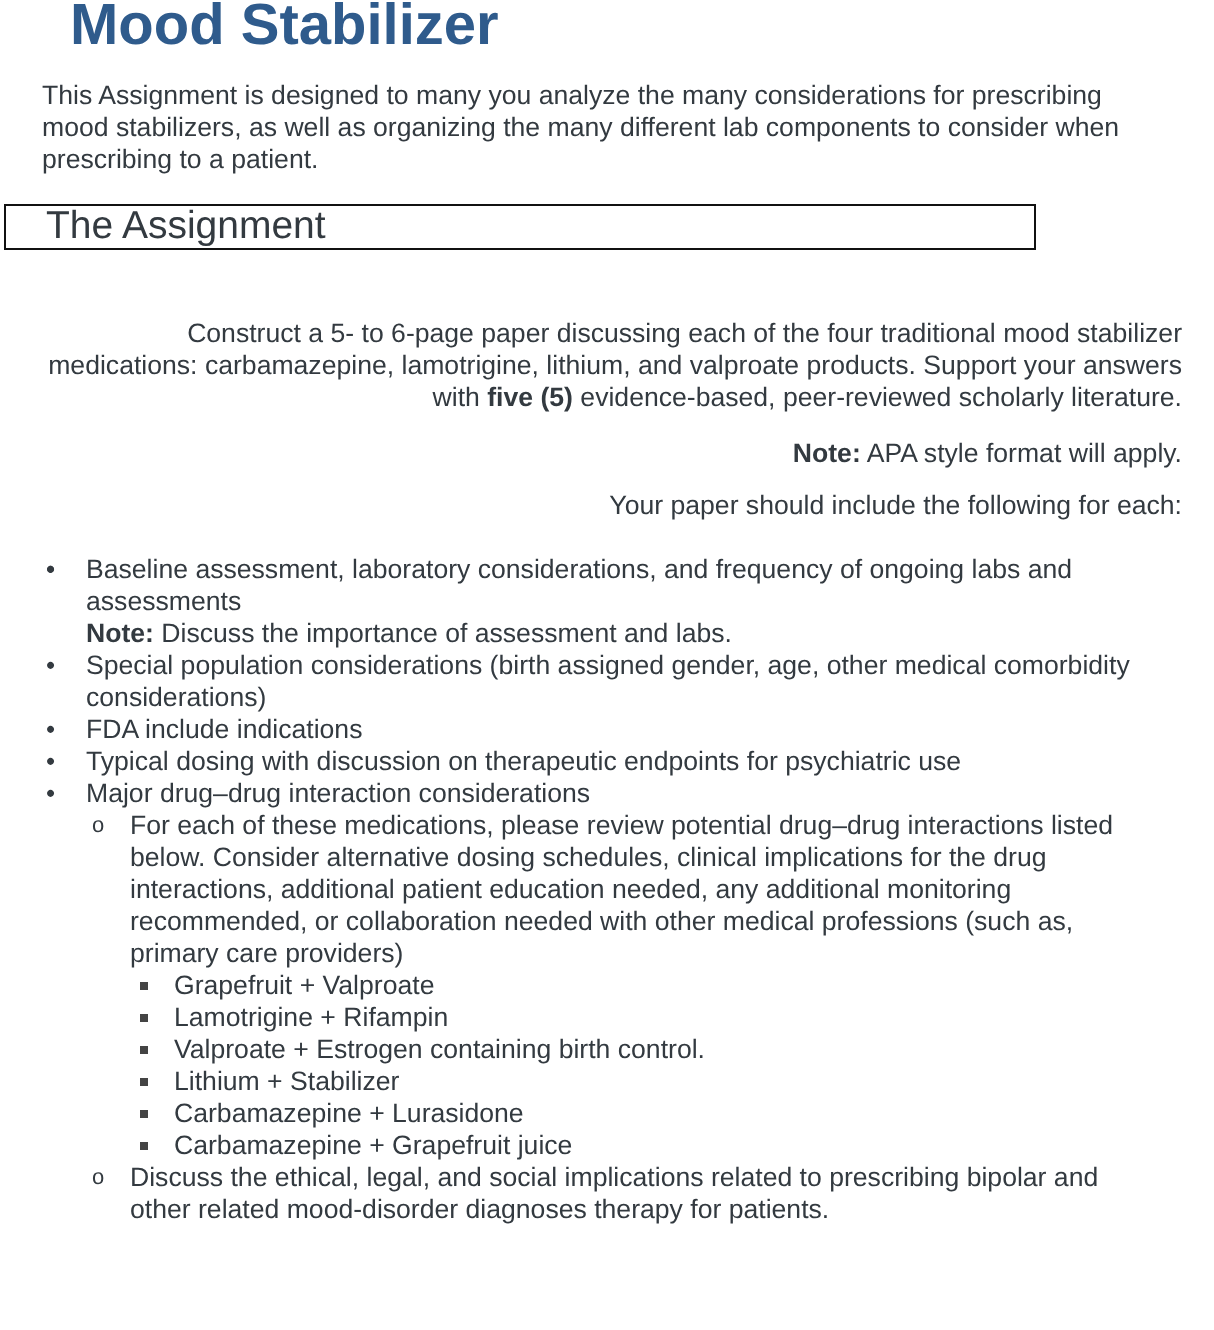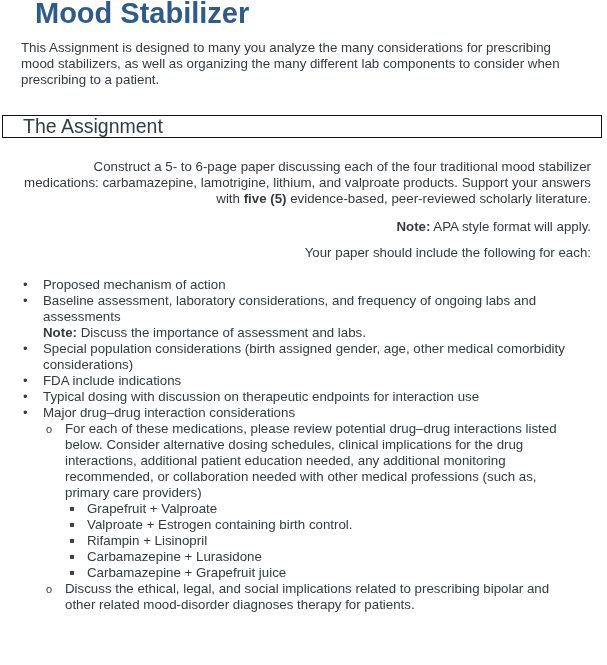--- a/index.html
+++ b/index.html
@@ -8,21 +8,21 @@
     font-family: "Liberation Sans", sans-serif; color: #333a40;
     font-size: 13.3px; line-height: 16px;
   }
   .title {
     position: absolute; left: 35px; top: -6px; margin: 0;
     font-family: "Liberation Sans", sans-serif; font-weight: bold;
     font-size: 29px; line-height: 38px; color: #2f5b8c; letter-spacing: 0px;
   }
   .intro { position: absolute; left: 21px; top: 40px; width: 560px; margin: 0; }
   .section-box {
-    position: absolute; left: 2px; top: 115px; width: 600px; height: 23px;
+    position: absolute; left: 2px; top: 102px; width: 516px; height: 23px;
     border: 1px solid #111; box-sizing: border-box;
   }
   .section-title {
     position: absolute; left: 20px; top: -2px; margin: 0;
     font-weight: normal; font-size: 19.5px; line-height: 24px; color: #333a40;
   }
   .para { position: absolute; left: 21px; margin: 0; width: 570px; text-align: right; }
   .p1 { top: 159px; }
   .p2 { top: 219px; }
   .p3 { top: 245px; }
@@ -47,33 +47,33 @@
   <h2 class="section-title">The Assignment</h2>
 </div>
 
 <p class="para p1"><span>Construct a 5- to 6-page paper discussing each of the four traditional mood stabilizer medications: carbamazepine, lamotrigine, lithium, and valproate products. Support your answers with </span><b>five (5)</b><span> evidence-based, peer-reviewed scholarly literature.</span></p>
 
 <p class="para p2"><b>Note:</b><span> APA style format will apply.</span></p>
 
 <p class="para p3">Your paper should include the following for each:</p>
 
 <ul class="list1">
-  <li class="li1"><span class="bullet1">•</span><span>Proposed mechanism of action</span></li>
+  <li class="li1"><span class="bullet1">•</span></li>
   <li class="li1"><span class="bullet1">•</span><span>Baseline assessment, laboratory considerations, and frequency of ongoing labs and assessments</span><br><b>Note:</b><span> Discuss the importance of assessment and labs.</span></li>
   <li class="li1"><span class="bullet1">•</span><span>Special population considerations (birth assigned gender, age, other medical comorbidity considerations)</span></li>
   <li class="li1"><span class="bullet1">•</span><span>FDA include indications</span></li>
-  <li class="li1"><span class="bullet1">•</span><span>Typical dosing with discussion on therapeutic endpoints for interaction use</span></li>
+  <li class="li1"><span class="bullet1">•</span><span>Typical dosing with discussion on therapeutic endpoints for psychiatric use</span></li>
   <li class="li1"><span class="bullet1">•</span><span>Major drug–drug interaction considerations</span>
     <ul class="list2">
       <li class="li2"><span class="bullet2">o</span><span>For each of these medications, please review potential drug–drug interactions listed below. Consider alternative dosing schedules, clinical implications for the drug interactions, additional patient education needed, any additional monitoring recommended, or collaboration needed with other medical professions (such as, primary care providers)</span>
         <ul class="list3">
           <li class="li3"><span class="bullet3"></span><span>Grapefruit + Valproate</span></li>
-          <li class="li3"><span class="bullet3"></span></li>
+          <li class="li3"><span class="bullet3"></span><span>Lamotrigine + Rifampin</span></li>
           <li class="li3"><span class="bullet3"></span><span>Valproate + Estrogen containing birth control.</span></li>
-          <li class="li3"><span class="bullet3"></span><span>Rifampin + Lisinopril</span></li>
+          <li class="li3"><span class="bullet3"></span><span>Lithium + Stabilizer</span></li>
           <li class="li3"><span class="bullet3"></span><span>Carbamazepine + Lurasidone</span></li>
           <li class="li3"><span class="bullet3"></span><span>Carbamazepine + Grapefruit juice</span></li>
         </ul>
       </li>
       <li class="li2"><span class="bullet2">o</span><span>Discuss the ethical, legal, and social implications related to prescribing bipolar and other related mood-disorder diagnoses therapy for patients.</span></li>
     </ul>
   </li>
 </ul>
 
 </body></html>

